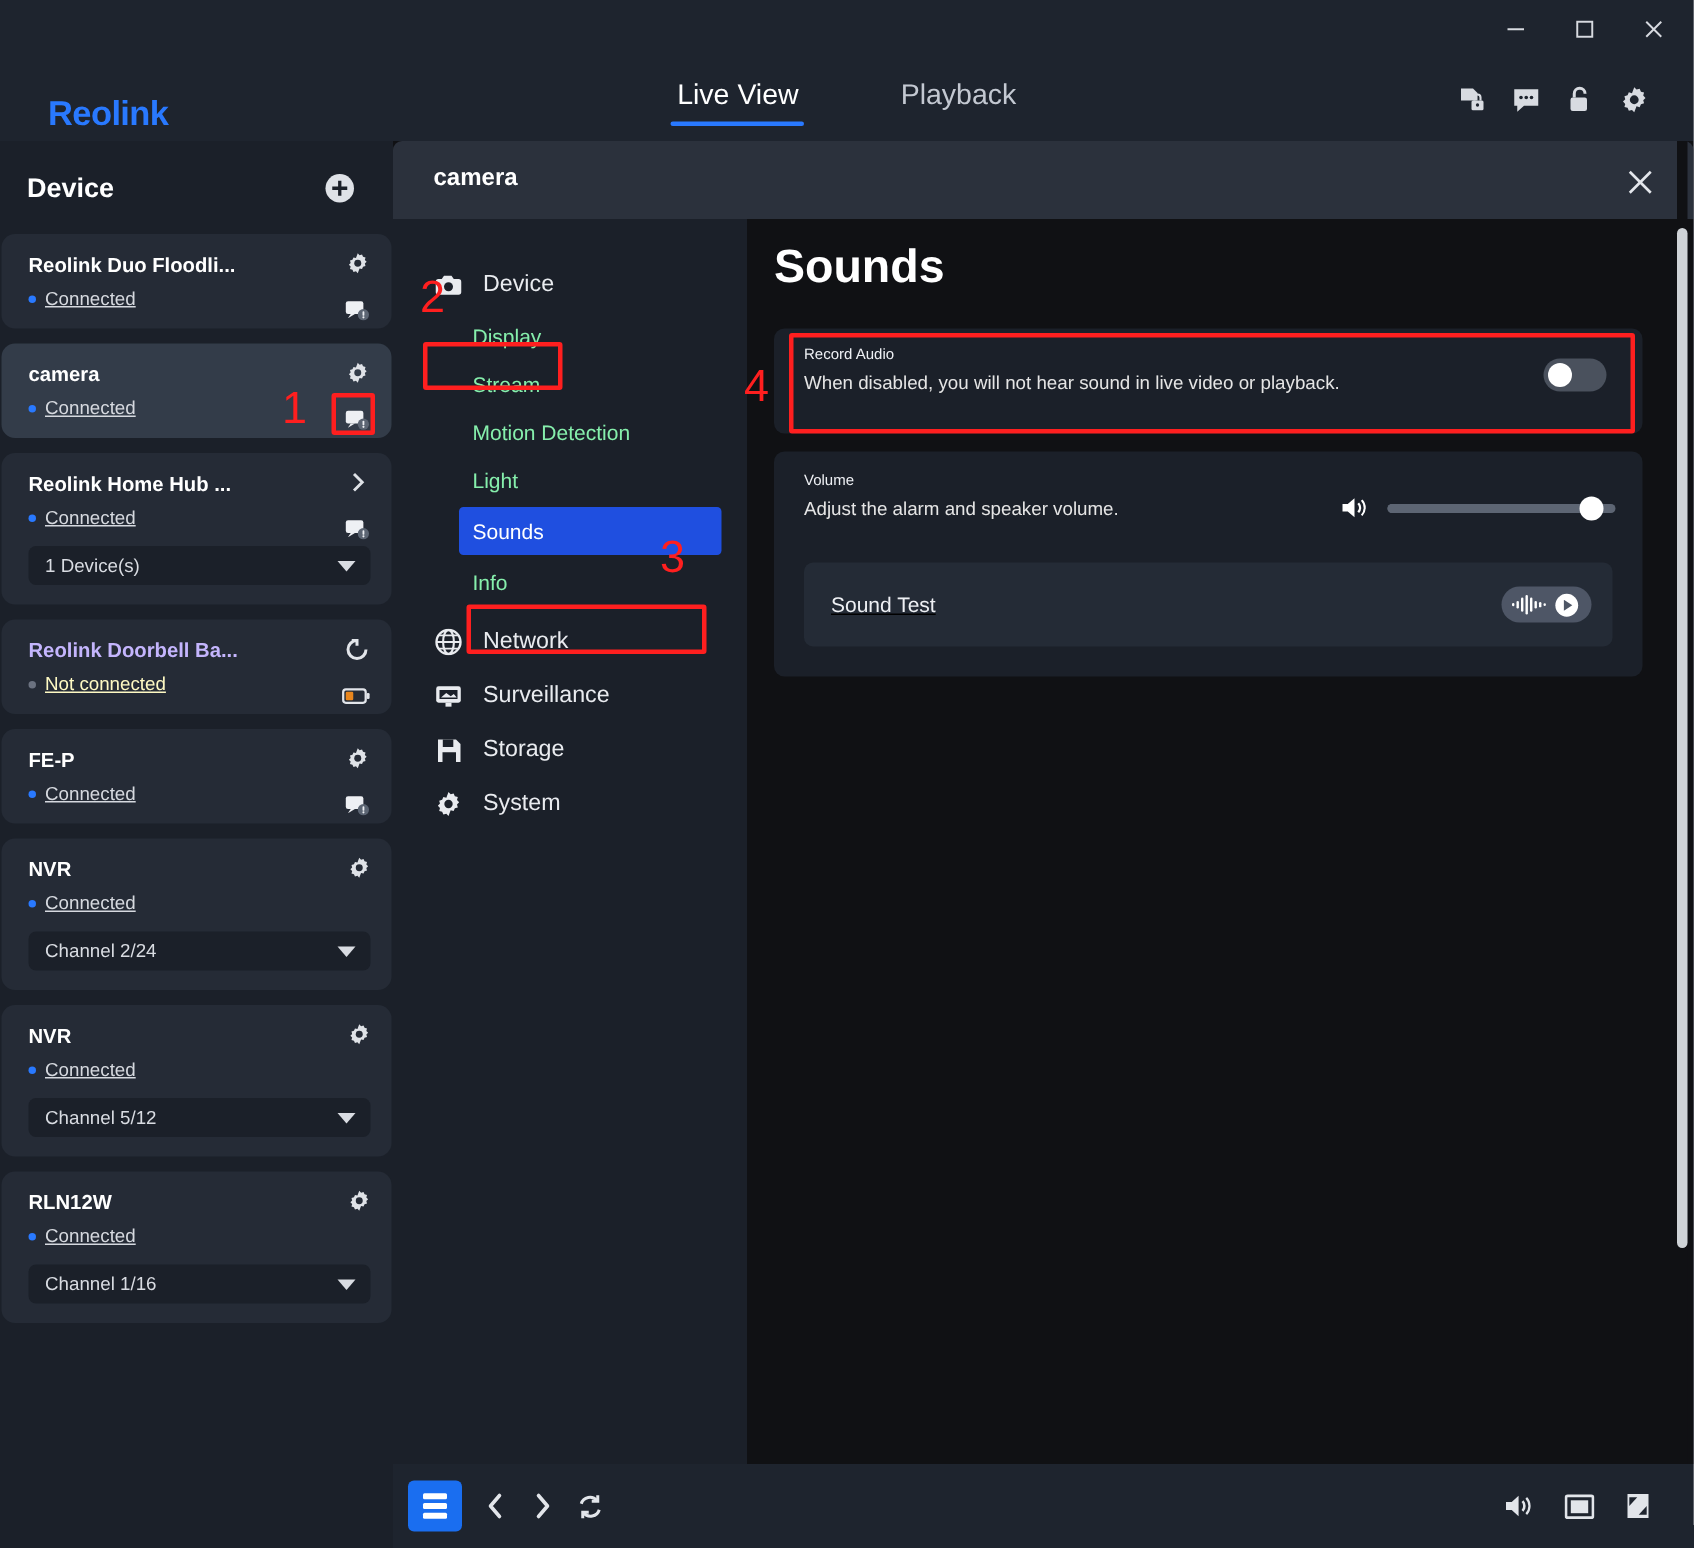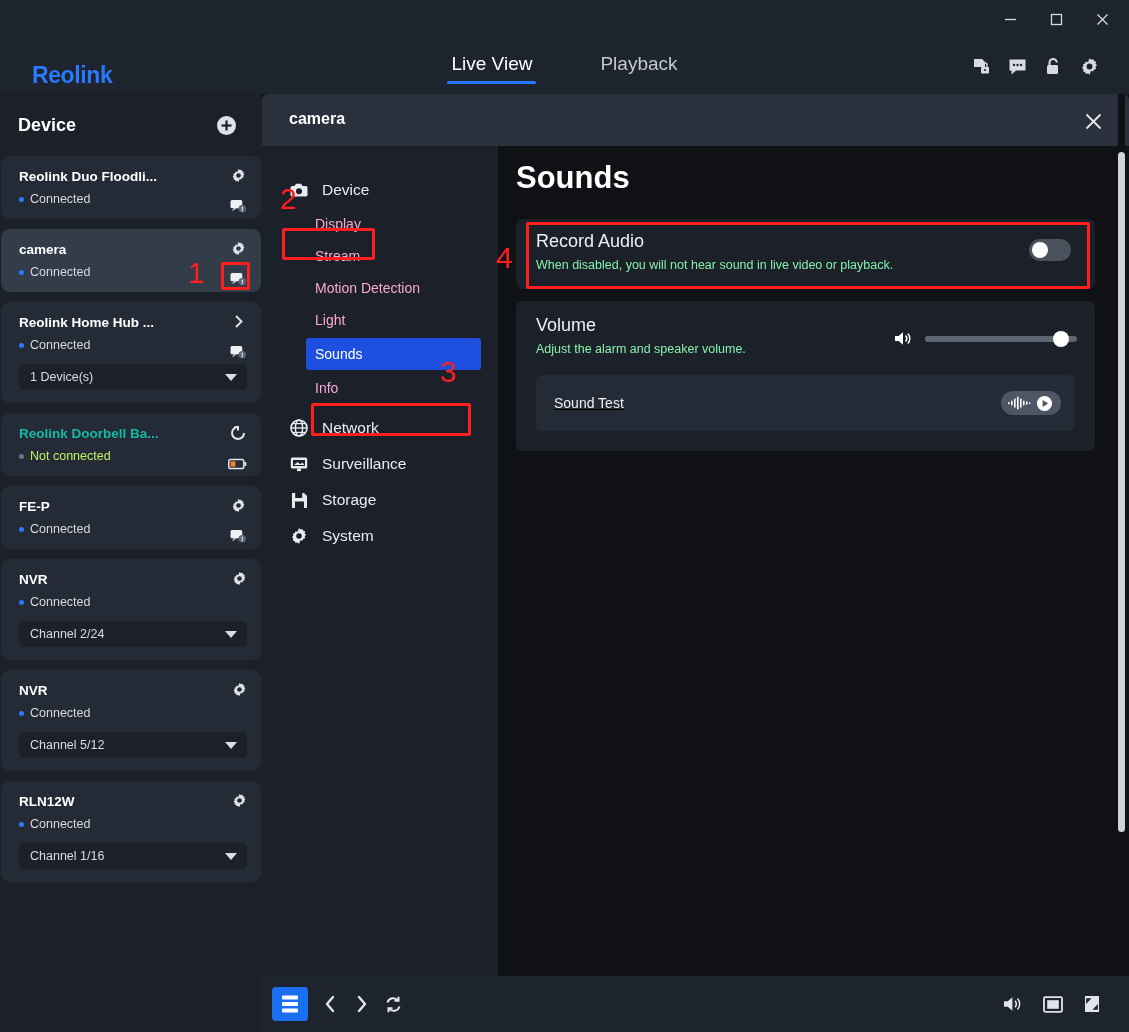--- a/index.html
+++ b/index.html
@@ -69,31 +69,31 @@
   }
   .sidebar-title { font-size: 18px; font-weight: bold; color: #ffffff; }
   .add-btn { color: #dfe2e7; display: flex; }
 
   .devlist { padding: 0 1px; }
   .devcard {
     background: #252b36; border-radius: 9px; margin-bottom: 10px;
     padding: 13px 14px 13px 18px; position: relative;
   }
   .devcard.selected { background: #333c49; }
-  .devcard.offline .devname { color: #14b8a6; text-align: center; }
-  .devcard.offline .devstatus { color: #bef264; text-align: right; }
+  .devcard.offline .devname { color: #c4b5fd; text-align: center; }
+  .devcard.offline .devstatus { color: #fef9c3; text-align: right; }
   .devcard.offline .dot { background: #6b7280; }
   .devrow { display: flex; align-items: flex-start; justify-content: space-between; }
   .devname {
     font-size: 13.5px; font-weight: bold; color: #ffffff;
     max-width: 165px; overflow: hidden; white-space: nowrap;
   }
   .devstatus {
     font-size: 12.5px; color: #d6d9df; margin-top: 8px;
-    display: flex; align-items: center; gap: 6px;
+    display: flex; align-items: center; gap: 6px; text-decoration: underline;
   }
   .dot { width: 5px; height: 5px; border-radius: 50%; background: #2979ff; display: inline-block; }
   .dev-icons {
     position: absolute; right: 14px; top: 12px;
     display: flex; flex-direction: column; align-items: center; gap: 11px;
     color: #dfe2e7;
   }
   .chan-select {
     margin-top: 12px; height: 26px; background: #1b2029; border-radius: 5px;
     display: flex; align-items: center; justify-content: space-between;
@@ -121,21 +121,21 @@
   .dlg-nav {
     position: absolute; left: 0; top: 52px; width: 236px; height: 830px;
     background: #1b2029;
   }
   .nav-group-item {
     display: flex; align-items: center; gap: 13px;
     padding: 9px 0 9px 27px; color: #e9ebef; font-size: 15.5px;
   }
   .nav-group-item .nicon { display:flex; width: 20px; justify-content: center; color: #e9ebef; }
   .nav-sub {
-    padding: 8px 10px 8px 53px; color: #f9a8d4; font-size: 14px;
+    padding: 8px 10px 8px 53px; color: #86efac; font-size: 14px;
   }
   .nav-sub.active {
     background: #1f4fe0; color: #ffffff; margin: 2px 17px 2px 44px;
     padding: 8px 0 8px 9px; border-radius: 3px;
   }
 
   .dlg-body {
     position: absolute; left: 236px; top: 52px; width: 631px; height: 830px;
     background: #101114;
   }
@@ -146,22 +146,22 @@
   .card-record {
     position: absolute; left: 18px; top: 73px; width: 579px; height: 70px;
     background: #1b2029; border-radius: 7px;
     padding: 12px 20px 0 20px;
   }
   .card-vol {
     position: absolute; left: 18px; top: 155px; width: 579px; height: 150px;
     background: #1b2029; border-radius: 7px;
     padding: 14px 20px 0 20px;
   }
-  .ctitle { font-size: 18px; color: #eef0f4; }
-  .cdesc { font-size: 12.5px; color: #86efac; margin-top: 6px; }
+  .ctitle { font-size: 10px; color: #eef0f4; }
+  .cdesc { font-size: 12.5px; color: #e5e5e5; margin-top: 6px; }
   .toggle {
     position: absolute; right: 24px; top: 20px;
     width: 42px; height: 22px; border-radius: 11px; background: #4a515d;
   }
   .toggle .knob {
     position: absolute; left: 3px; top: 3px; width: 16px; height: 16px;
     border-radius: 50%; background: #ffffff;
   }
   .vol-ctl {
     position: absolute; right: 18px; top: 29px;

